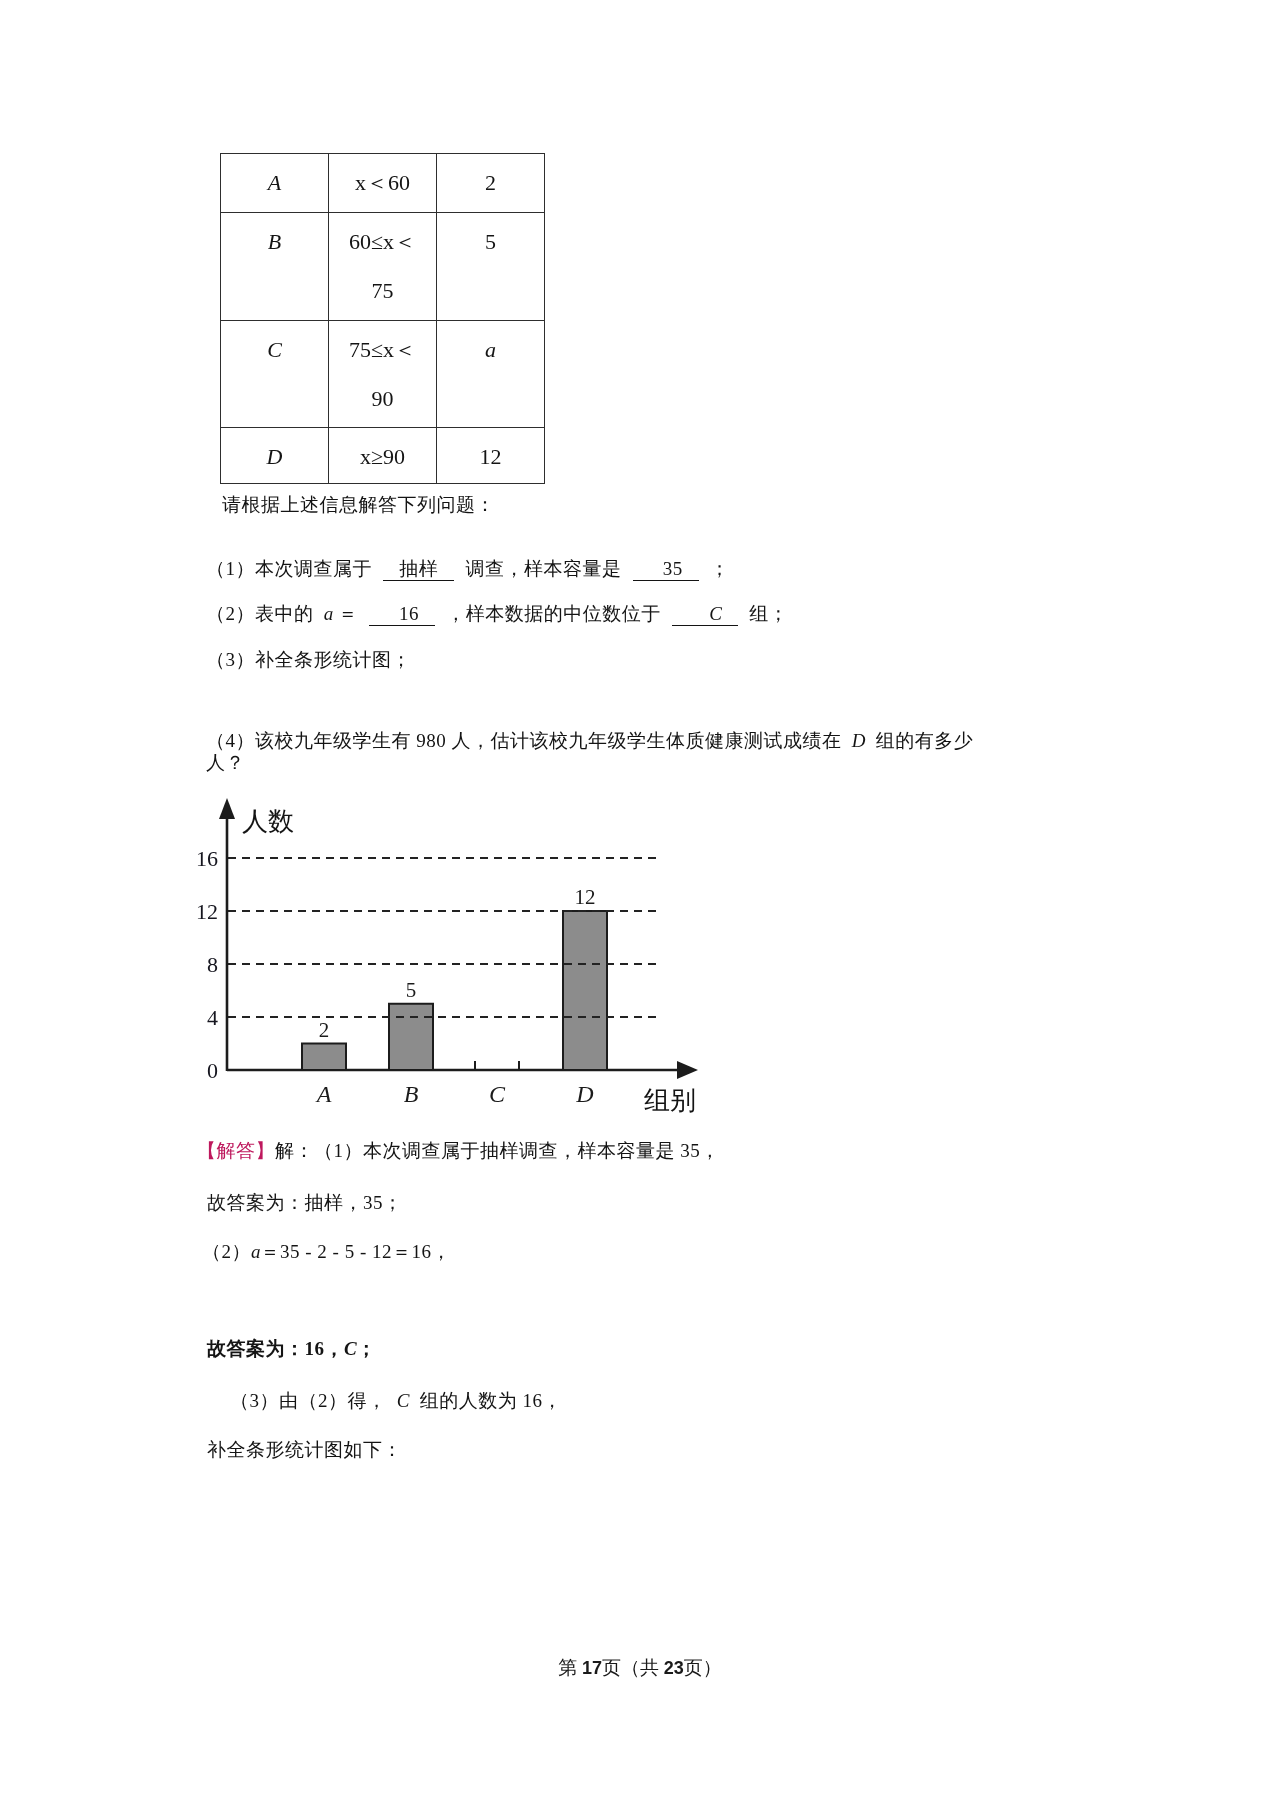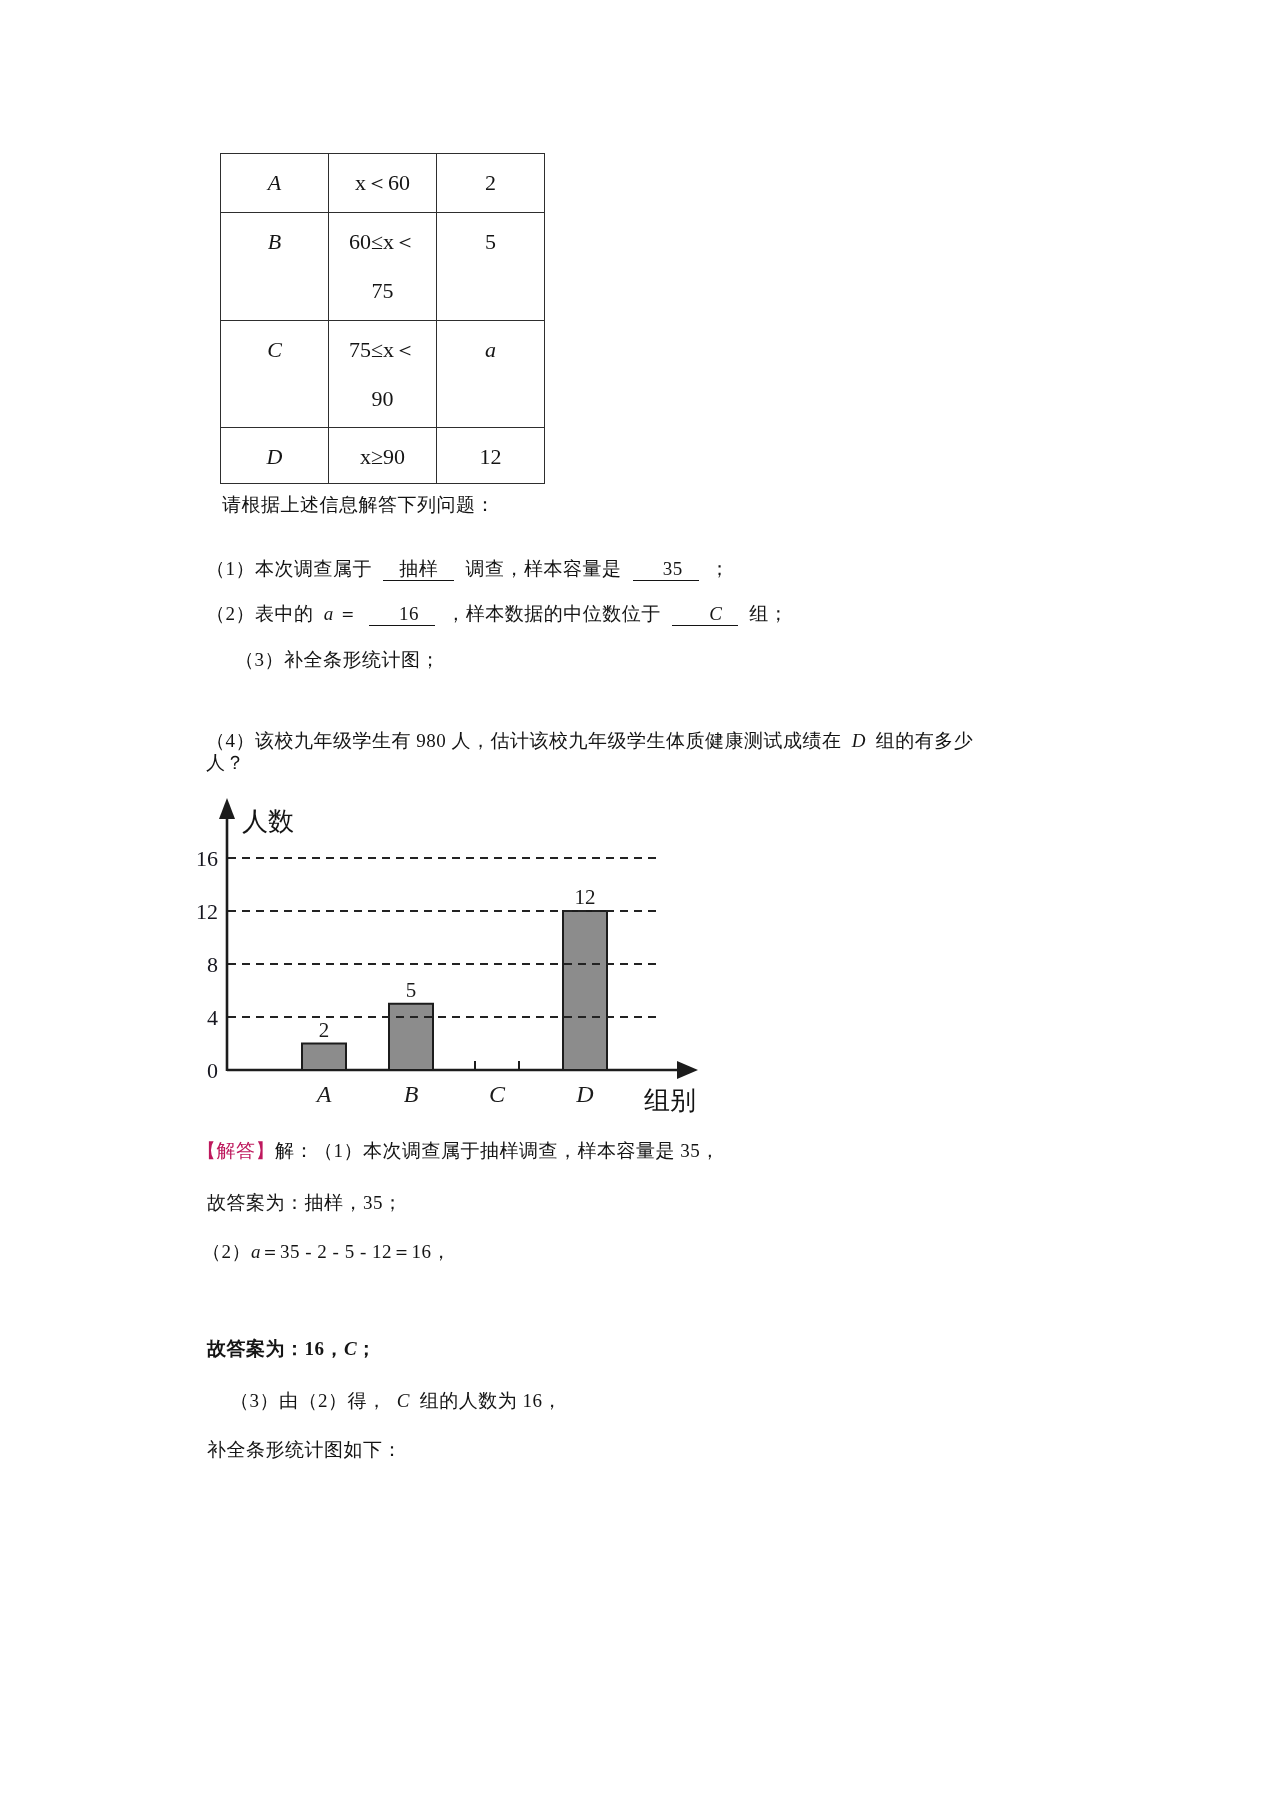--- a/index.html
+++ b/index.html
@@ -82,21 +82,21 @@
 
   <div class="line" style="left:206px;top:601px;">
     <span>（2）表中的</span>
     <span class="it vsp">a</span><span>＝</span>
     <span class="blank">16</span>
     <span>，样本数据的中位数位于</span>
     <span class="blank it">C</span>
     <span>组；</span>
   </div>
 
-  <div class="line" style="left:206px;top:647px;margin-left:29px;">（3）补全条形统计图；</div>
+  <div class="line" style="left:206px;top:647px;">（3）补全条形统计图；</div>
 
   <div class="line" style="left:206px;top:698px;margin-top:30px;">
     <span>（4）该校九年级学生有 980 人，估计该校九年级学生体质健康测试成绩在</span>
     <span class="it vsp">D</span>
     <span>组的有多少</span>
   </div>
   <div class="line" style="left:206px;top:750px;">人？</div>
 
   <svg id="chart" width="580" height="335" viewBox="0 0 580 335">
 
@@ -144,14 +144,17 @@
   <div class="line" style="left:207px;top:1336px;font-weight:bold;">
     <span>故答案为：16，</span><span class="it">C</span><span>；</span>
   </div>
   <div class="line" style="left:202px;top:1388px;margin-left:28px;">
     <span>（3）由（2）得，</span>
     <span class="it vsp">C</span>
     <span>组的人数为 16，</span>
   </div>
   <div class="line" style="left:207px;top:1437px;">补全条形统计图如下：</div>
 
+  <div id="footer">
+    <span>第 </span><span class="fnum">17</span><span>页（共 </span><span class="fnum">23</span><span>页）</span>
+  </div>
 
 </div>
 
 </body></html>

